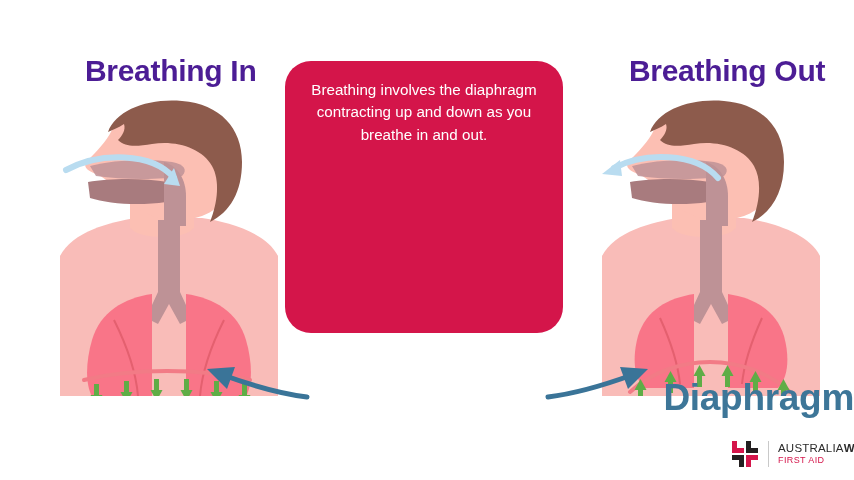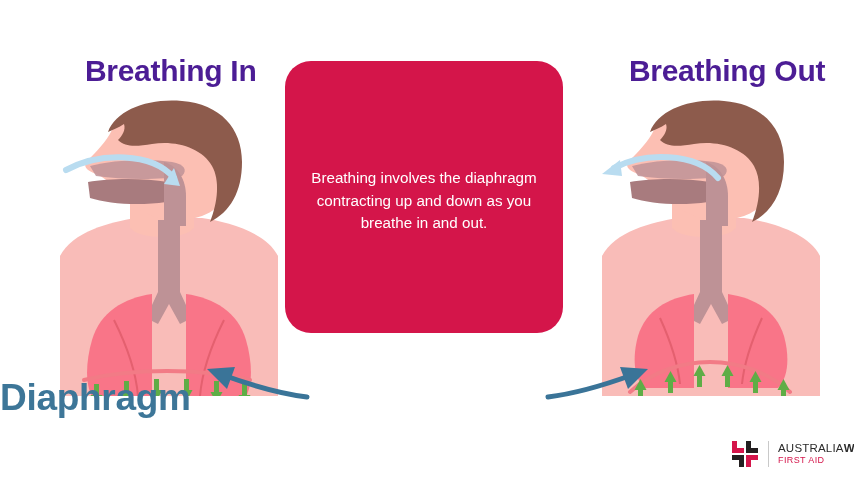--- a/index.html
+++ b/index.html
@@ -30,38 +30,38 @@
 
   
   #info-card {
     position: absolute;
     left: 285px; top: 61px;
     width: 278px; height: 272px;
     background: #d4154a;
     border-radius: 26px;
     padding: 18px 16px 10px 16px;
     display: flex;
-    flex-direction: row;
+    flex-direction: column;
     align-items: center;
   }
   .info-para {
     color: #ffffff;
     font-size: 15.2px;
     line-height: 1.47;
     text-align: center;
     width: 100%;
   }
   #info-para-2 { margin-top: 22px; }
 
   
   #diaphragm-label {
     position: absolute;
     left: 0; top: 377px;
     width: 854px;
-    text-align: left;
+    text-align: right;
     font-size: 37px;
     font-weight: bold;
     color: #3d7698;
     letter-spacing: -0.3px;
   }
 
   .pointer-arrow { position: absolute; }
   #arrow-left  { left: 205px; top: 363px; }
   #arrow-right { left: 545px; top: 363px; }
 

